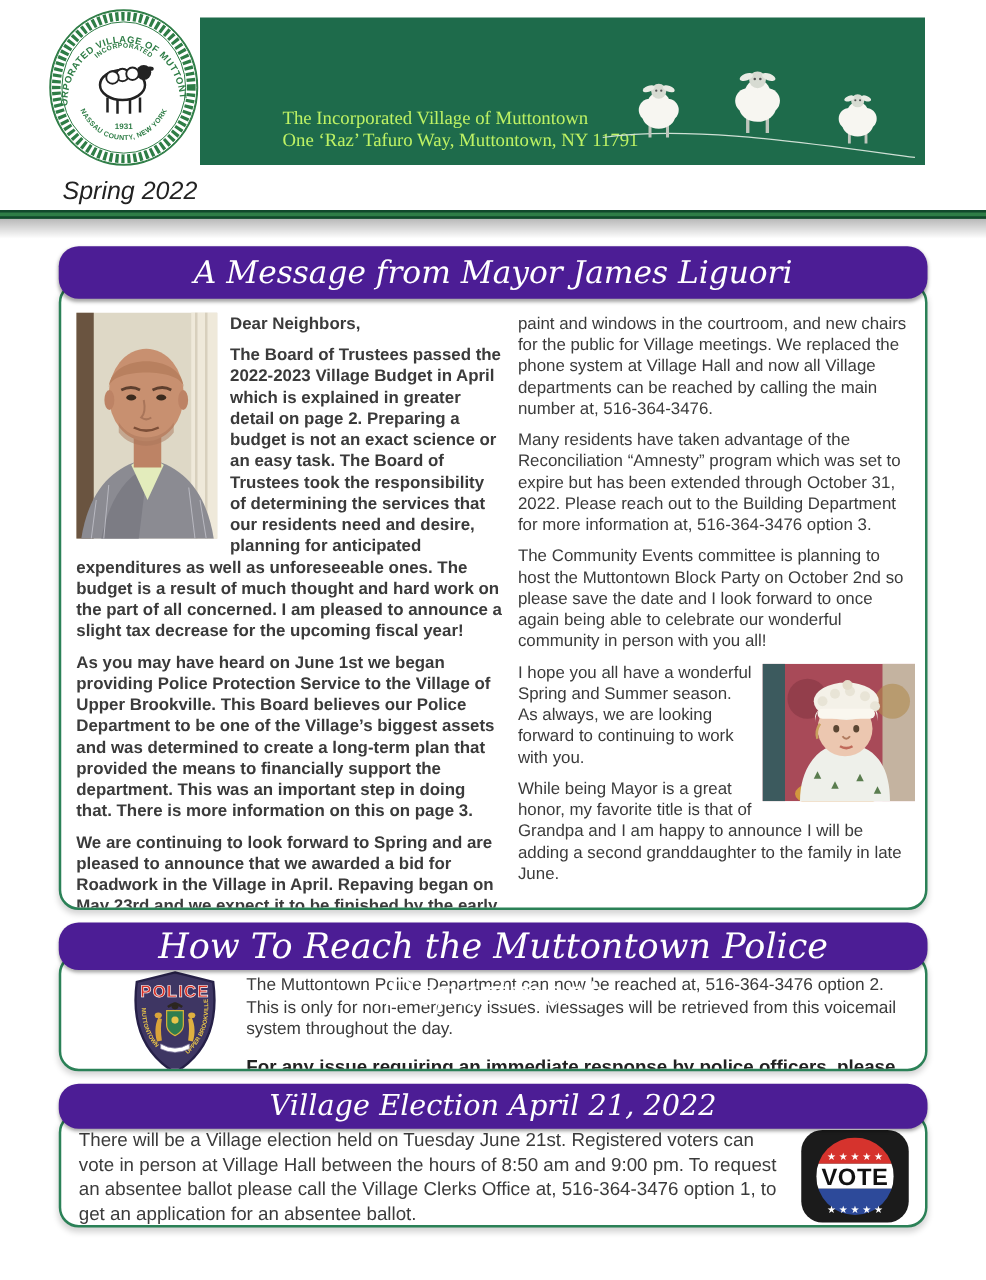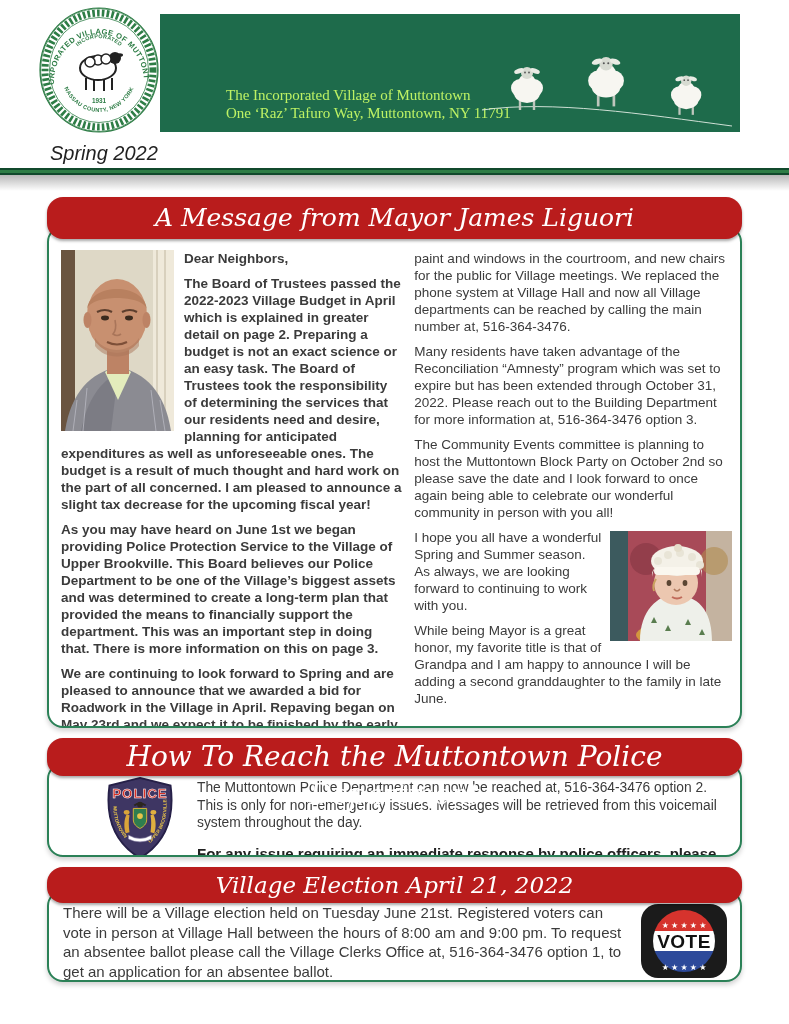--- a/index.html
+++ b/index.html
@@ -18,21 +18,21 @@
     font-family:"Liberation Serif", serif; font-size:15px; line-height:18px; }
   .flock { position:absolute; right:8px; bottom:0; width:250px; height:78px; }
 
   .season-row { height:26px; margin:4px 0 0 50px; }
   .season { font-family:Liberation Sans, sans-serif; font-style:italic; font-size:20px; color:#222;text-align:right; }
   .rule { height:7px; background:#2E7D46; border-top:2px solid #11492c; border-bottom:2px solid #11492c; }
   .rule-shadow { height:16px; background:linear-gradient(to bottom, rgba(0,0,0,0.28), rgba(0,0,0,0)); }
 
   
   .main { padding:6px 47px 0 47px; }
-  .sec-banner { position:relative; z-index:2; background:#b91c1c; border-radius:16px;
+  .sec-banner { position:relative; z-index:2; background:#4c1d95; border-radius:16px;
     text-align:center; color:#ffffff; font-family:"DejaVu Serif", serif; font-style:italic;
     box-shadow:0 2px 3px rgba(0,0,0,0.35); }
   .sec-box { position:relative; z-index:1; background:#ffffff;
     border:2.5px solid #2B8157; border-radius:16px; margin-top:-13px; overflow:hidden;
     box-shadow:0 3px 5px rgba(0,0,0,0.18); }
 
   
   .mayor-banner { height:42px; line-height:42px; font-size:25px; }
   .mayor-box { height:502px; display:flex; gap:12px; padding:22px 8px 6px 12px; }
   .col { font-size:13.5px; line-height:17px; }
@@ -269,21 +269,21 @@
       <div class="police-text">
         <div class="police-body">The Muttontown Police Department can now be reached at, 516-364-3476 option 2. This is only for non-emergency issues. Messages will be retrieved from this voicemail system throughout the day.</div>
         <div class="police-emergency">For any issue requiring an immediate response by police officers, please call 9-1-1.</div>
       </div>
     </div>
   </div>
 
   <div class="election-sec">
     <div class="sec-banner election-banner">Village Election April 21, 2022</div>
     <div class="sec-box election-box">
-      <div class="election-body">There will be a Village election held on Tuesday June 21st. Registered voters can vote in person at Village Hall between the hours of 8:00 am and 9:00 pm. To request an absentee ballot please call the Village Clerks Office at, 516-364-3476 option 1, to get an application for an absentee ballot.</div>
+      <div class="election-body">There will be a Village election held on Tuesday June 21st. Registered voters can vote in person at Village Hall between the hours of 8:50 am and 9:00 pm. To request an absentee ballot please call the Village Clerks Office at, 516-364-3476 option 1, to get an application for an absentee ballot.</div>
       <svg class="vote" viewBox="0 0 88 76">
         <rect x="1" y="1" width="86" height="74" rx="17" fill="#1b1b1b"></rect>
         <defs>
             <clipPath id="voteClip">
               <circle cx="44" cy="38" r="31"></circle>
             </clipPath>
           </defs>
         <g clip-path="url(#voteClip)">
           <rect x="13" y="7" width="62" height="21" fill="#D6332D"></rect>
           <rect x="13" y="28" width="62" height="20" fill="#ffffff"></rect>

